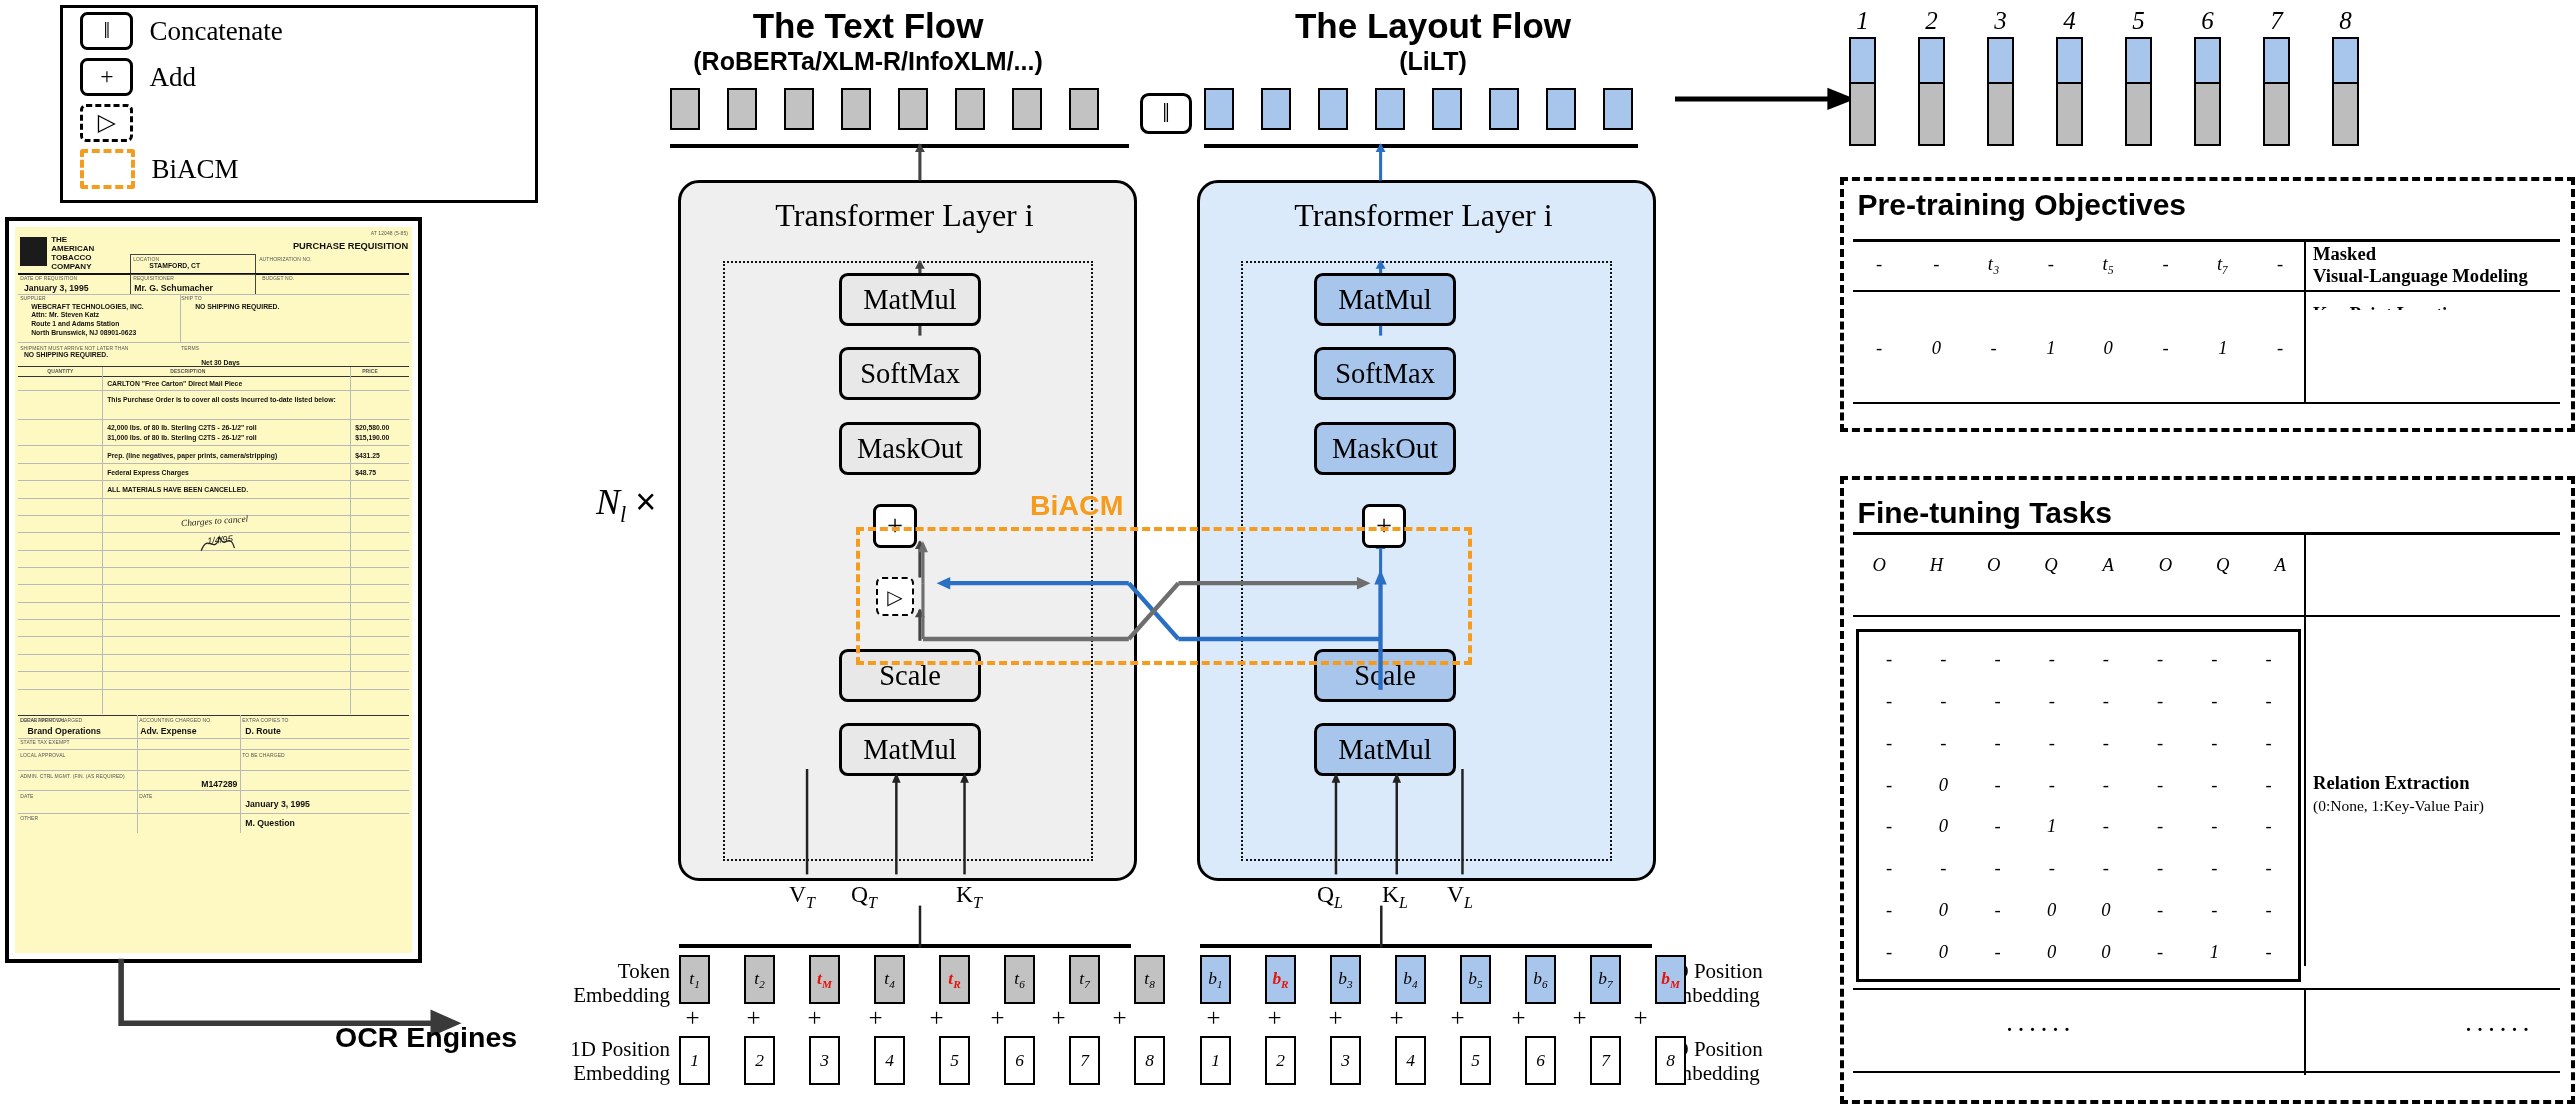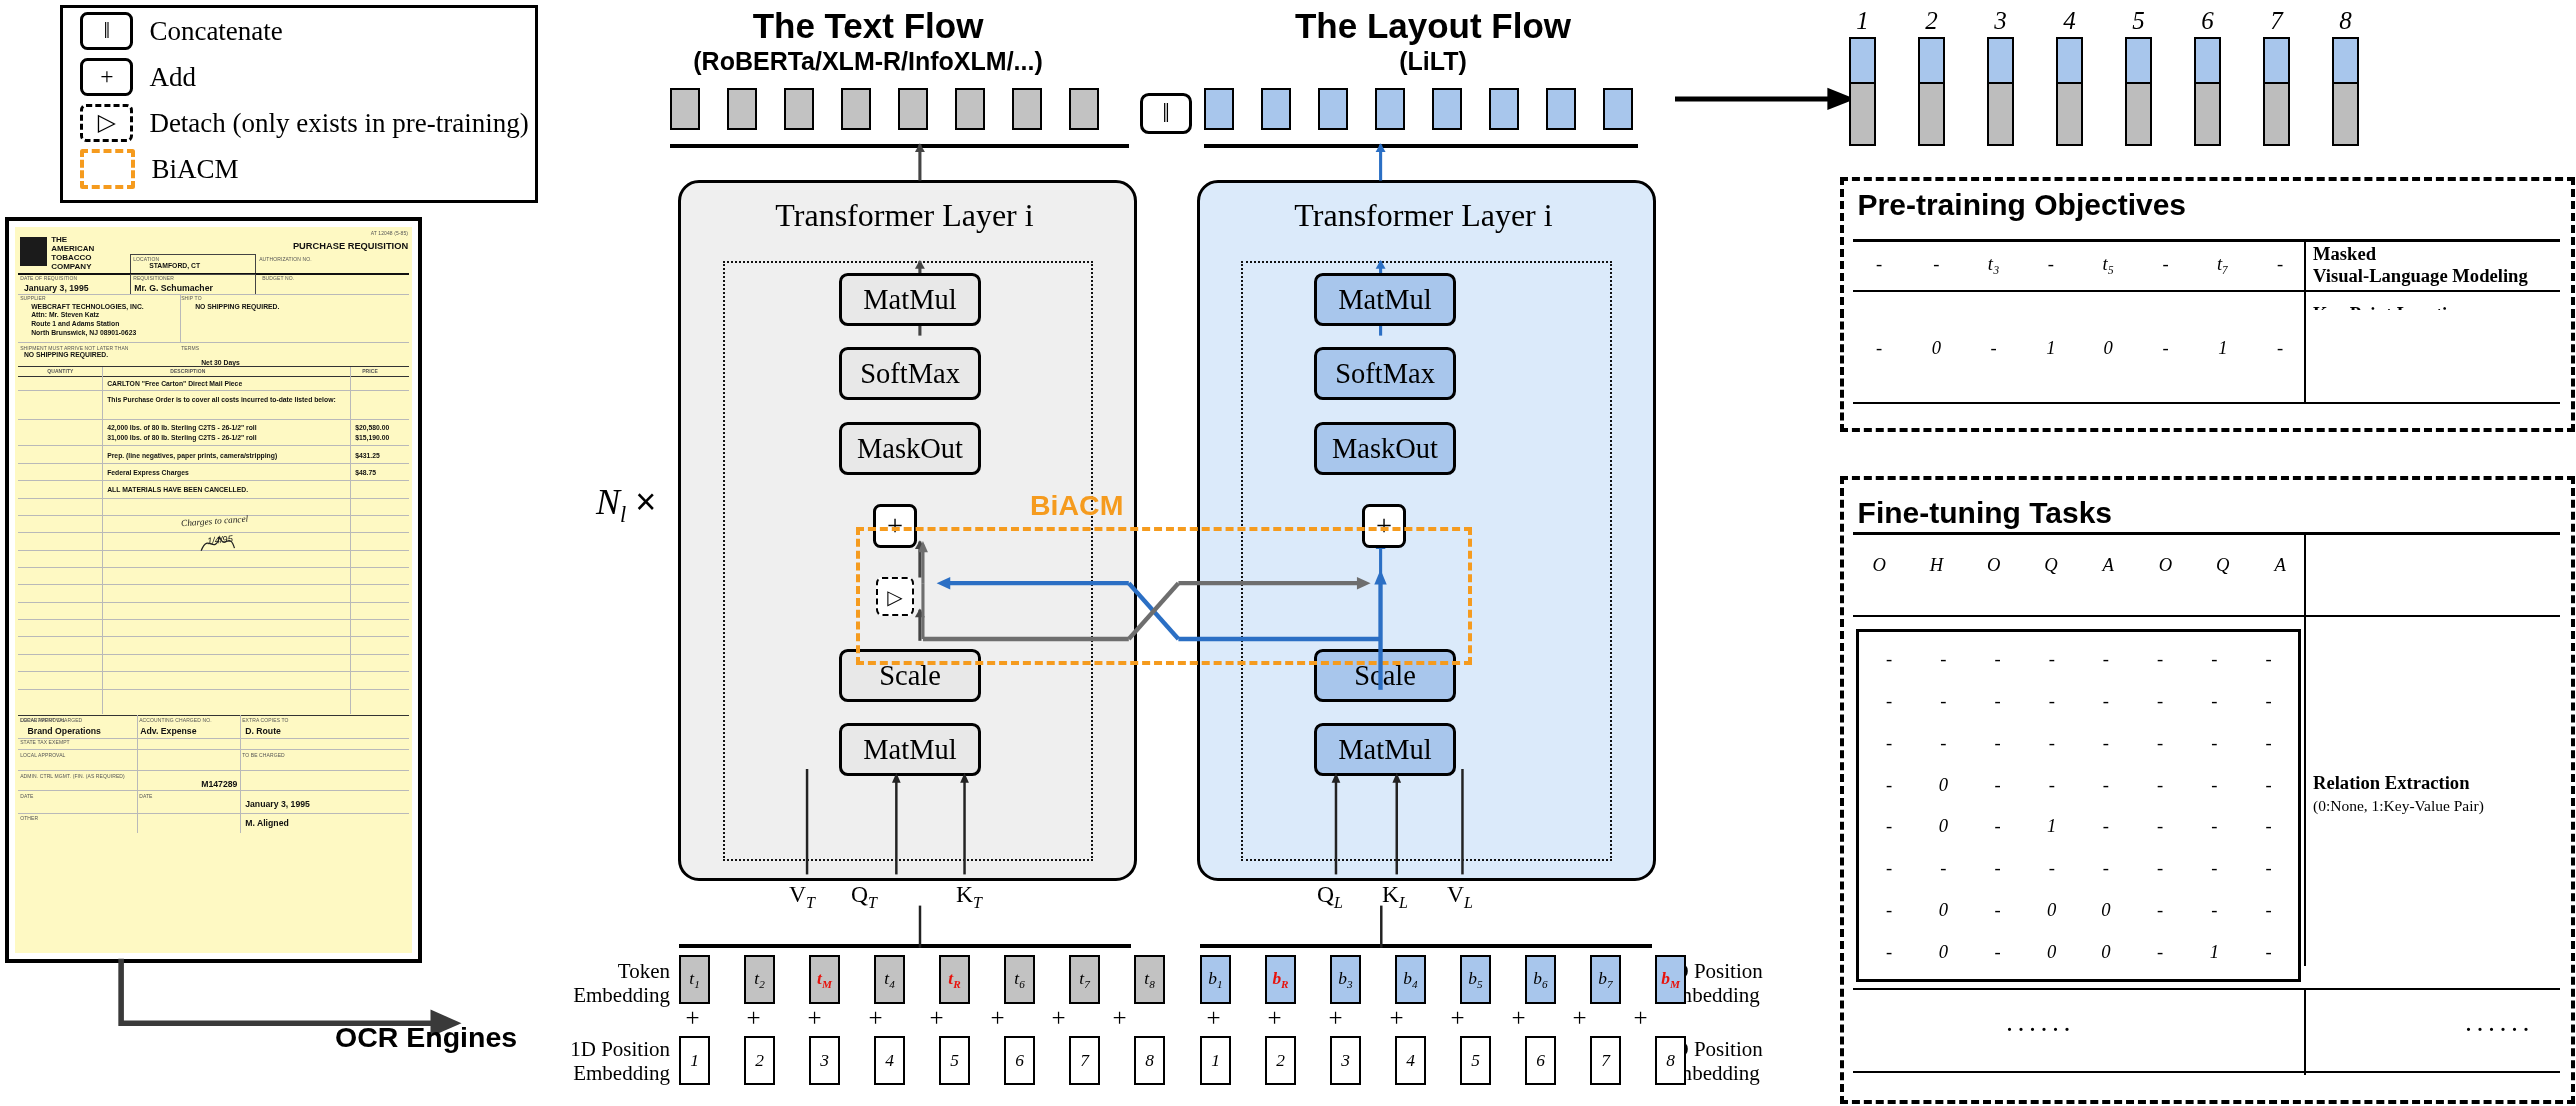--- a/index.html
+++ b/index.html
@@ -79,21 +79,20 @@
   <div class="lg-row">
     <div class="lg-box">‖</div>
     <div class="lg-lbl">Concatenate</div>
   </div>
   <div class="lg-row">
     <div class="lg-box">+</div>
     <div class="lg-lbl">Add</div>
   </div>
   <div class="lg-row">
     <div class="lg-box dash">▷</div>
-    <div class="lg-lbl">Detach (only exists in pre-training)</div>
   </div>
   <div class="lg-row">
     <div class="lg-box orange"></div>
     <div class="lg-lbl">BiACM</div>
   </div>
 </div>
 
 <div id="doc" class="abs">
  <div id="docinner">
   <div class="dz tiny" style="right:3.7px;top:2.5px;">AT 12048 (5-85)</div>
@@ -192,21 +191,21 @@
   <div class="dz tiny" style="left:227px;top:525px;">TO BE CHARGED</div>
   <div class="dline" style="left:2.5px;top:543px;width:391px;"></div>
   <div class="dz tiny" style="left:5px;top:546px;">ADMIN. CTRL MGMT. (FIN. (AS REQUIRED)</div>
   <div class="dz md" style="left:186px;top:552px;">M147289</div>
   <div class="dline" style="left:2.5px;top:563px;width:391px;"></div>
   <div class="dz tiny" style="left:5px;top:566px;">DATE</div>
   <div class="dz tiny" style="left:124px;top:566px;">DATE</div>
   <div class="dz md" style="left:230px;top:572px;">January 3, 1995</div>
   <div class="dline" style="left:2.5px;top:586px;width:391px;"></div>
   <div class="dz tiny" style="left:5px;top:588px;">OTHER</div>
-  <div class="dz md" style="left:230px;top:591px;">M. Aligned</div>
+  <div class="dz md" style="left:230px;top:591px;">M. Question</div>
   <div class="dline" style="left:122px;top:488px;width:0.6px;height:118px;"></div>
   <div class="dline" style="left:225px;top:488px;width:0.6px;height:118px;"></div>
  </div>
 </div>
 
 <svg class="abs" style="left:74px;top:955px;" width="434" height="124" viewBox="0 0 700 200">
   <path d="M76,6 L76,110 L580,110" stroke="#3a3a3a" stroke-width="9" fill="none"></path>
   <path d="M575,88 L625,110 L575,132 Z" fill="#3a3a3a"></path>
 </svg>
 <div class="abs sans" style="left:335px;top:1021px;font-size:28.5px;font-weight:bold;">OCR Engines</div>

